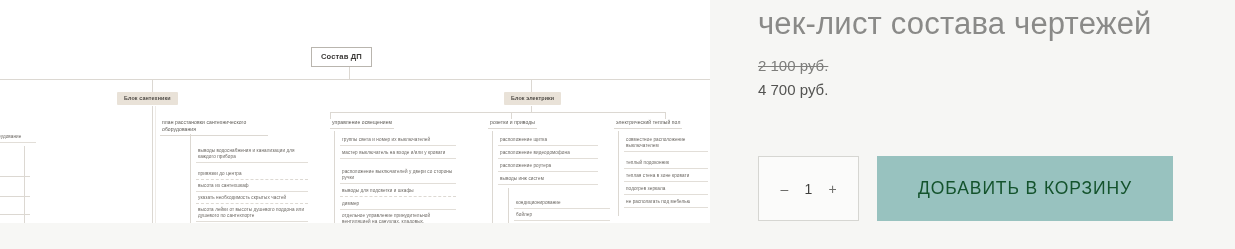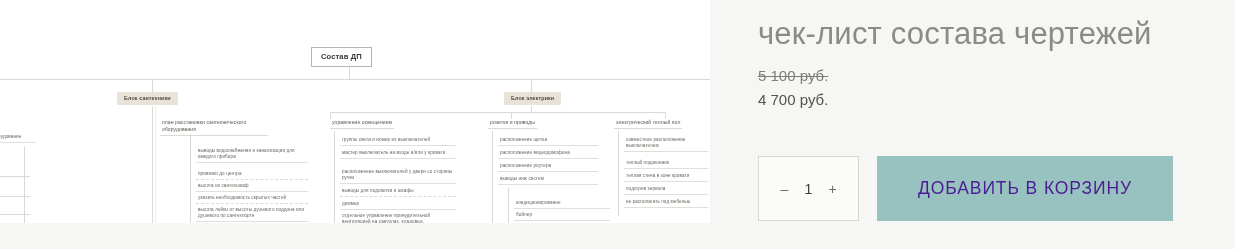--- a/index.html
+++ b/index.html
@@ -74,21 +74,21 @@
     position: relative;
     flex: 1 1 auto;
     height: 249px;
     padding: 0 20px 0 48px;
     background-color: #f6f6f4;
     background-image:
       radial-gradient(circle at 1px 1px, rgba(170,165,155,.18) .6px, transparent .7px);
     background-size: 4px 4px;
   }
   #product-title {
-    margin-top: 12px;
+    margin-top: 2px;
     font-size: 31px;
     line-height: 44px;
     color: #8a8a88;
     font-weight: 400;
     letter-spacing: .2px;
     white-space: nowrap;
   }
   #price-block { margin-top: 9px; }
   #price-old {
     font-size: 15px;
@@ -123,21 +123,21 @@
     cursor: pointer; line-height: 1;
     width: 12px; text-align: center;
   }
   #qty-value {
     font-size: 14px; color: #3f3f3d; min-width: 10px; text-align: center;
   }
   #add-to-cart {
     width: 296px; height: 65px;
     border: 0;
     background: #98c2bf;
-    color: #4c1d95;
+    color: #14532d;
     font-family: "Liberation Sans", sans-serif;
     font-size: 17.5px;
     letter-spacing: .9px;
     cursor: pointer;
     white-space: nowrap;
   }
 </style>
 </head>
 <body>
 
@@ -214,21 +214,21 @@
 
       <div class="conn v" style="left:155px; top:106px; height:143px; background:#efece8;"></div>
     </div>
   </div>
 
   <div id="product-pane">
 
     <h1 id="product-title">чек-лист состава чертежей</h1>
 
     <div id="price-block">
-      <div id="price-old">5 100 руб.</div>
+      <div id="price-old">2 100 руб.</div>
       <div id="price-new">4 700 руб.</div>
     </div>
 
     <div id="buy-row">
       <div id="qty-stepper">
         <button class="qty-btn">–</button>
         <span id="qty-value">1</span>
         <button class="qty-btn">+</button>
       </div>
       <button id="add-to-cart">ДОБАВИТЬ В КОРЗИНУ</button>

